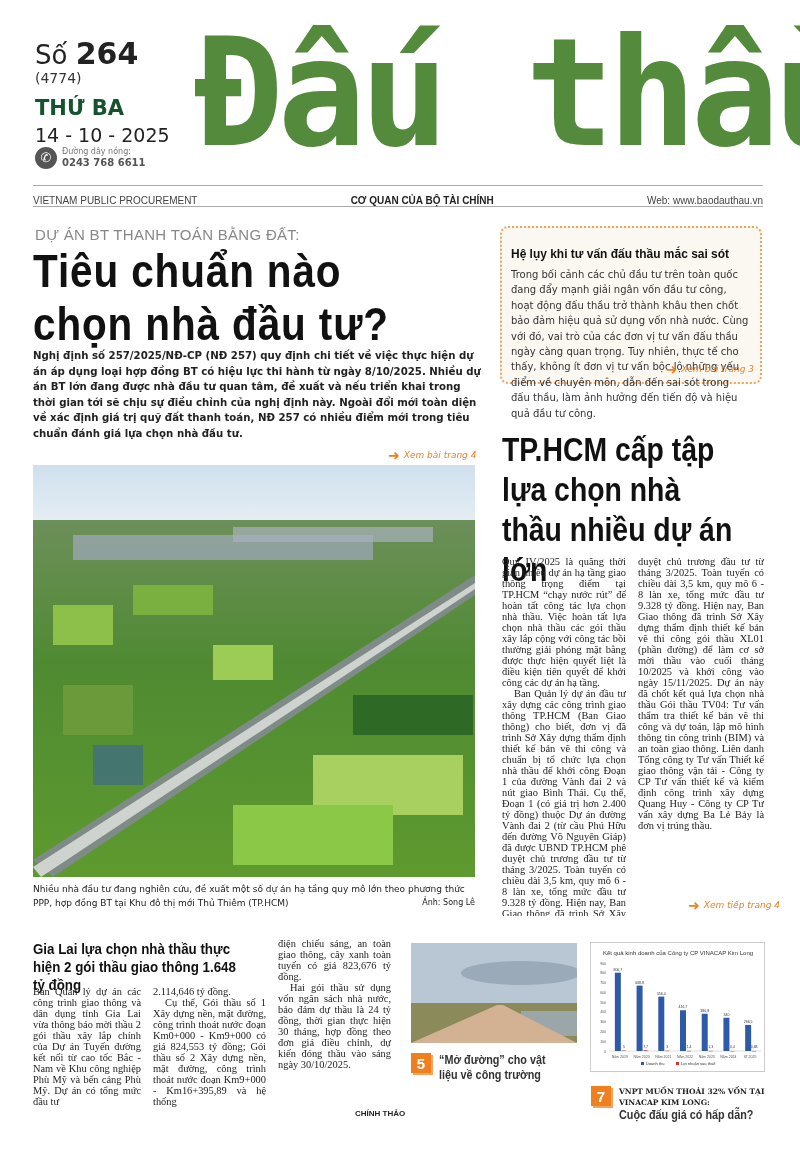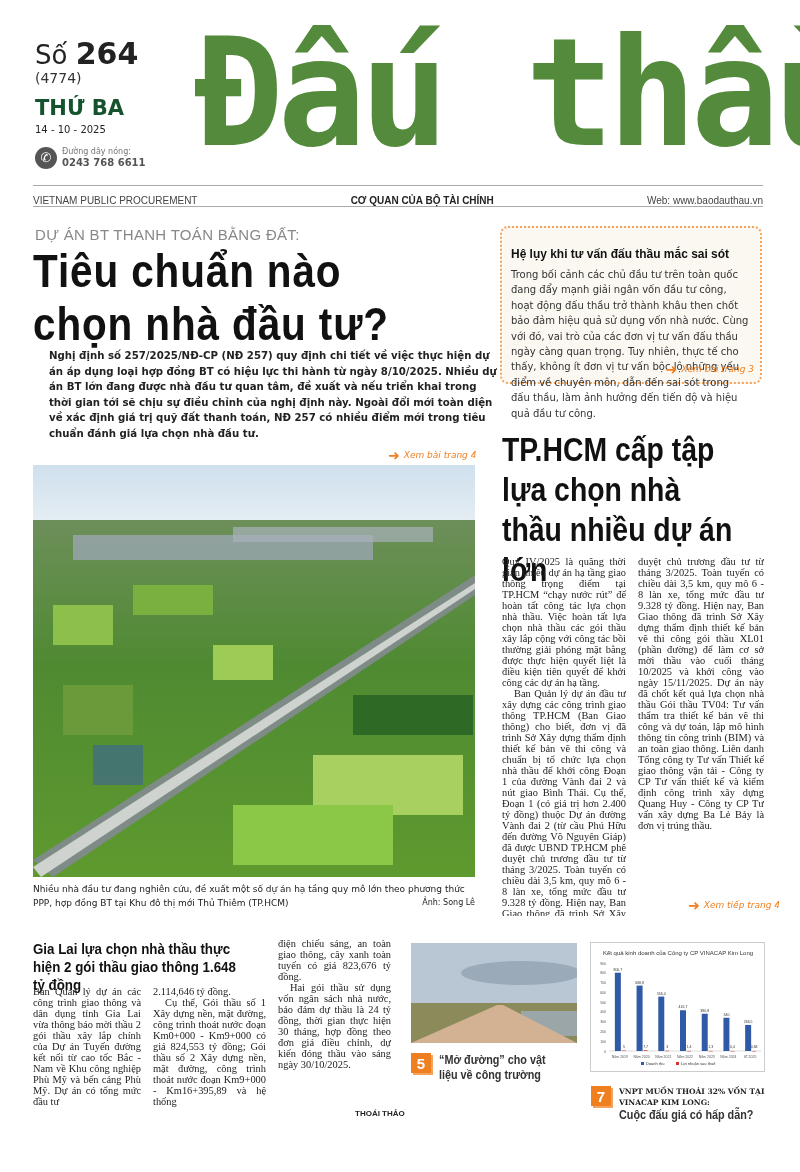--- a/index.html
+++ b/index.html
@@ -3,32 +3,32 @@
 <meta charset="utf-8">
 <style>
 *{margin:0;padding:0;box-sizing:border-box;}
 body{width:800px;height:1172px;background:#fff;font-family:"Liberation Serif",serif;color:#222;position:relative;overflow:hidden;}
 .abs{position:absolute;}
 
 #issue{left:35px;top:36px;font-family:"DejaVu Sans",sans-serif;font-size:26px;color:#222;}
 #issue b{font-size:30px;font-weight:bold;}
 #issue-sub{left:35px;top:70px;font-family:"DejaVu Sans",sans-serif;font-size:14px;color:#333;}
 #weekday{left:35px;top:96px;font-family:"DejaVu Sans",sans-serif;font-size:21px;font-weight:bold;color:#14532d;}
-#date{left:35px;top:124px;font-family:"DejaVu Sans",sans-serif;font-size:10px;color:#222;}
+#date{left:35px;top:124px;font-family:"DejaVu Sans",sans-serif;font-size:19px;color:#222;}
 #hotline{left:35px;top:147px;display:flex;align-items:center;gap:5px;}
 #hotline .phone{width:22px;height:22px;border-radius:50%;background:#555;color:#fff;display:flex;align-items:center;justify-content:center;font-size:13px;}
 #hotline .lbl{font-family:"DejaVu Sans",sans-serif;font-size:8px;color:#777;line-height:1.1;}
 #hotline .num{font-family:"DejaVu Sans",sans-serif;font-size:10px;font-weight:bold;color:#555;}
 #logo{left:195px;top:18px;font-family:"DejaVu Sans Mono",monospace;font-weight:bold;font-size:150px;color:#548a3b;letter-spacing:-6px;line-height:150px;transform:scaleX(0.98);transform-origin:left top;white-space:nowrap;}
 #bar{left:33px;top:185px;width:730px;height:22px;border-top:1px solid #aaa;border-bottom:1px solid #aaa;font-family:"Liberation Sans",sans-serif;font-size:10px;display:flex;align-items:flex-end;justify-content:space-between;color:#444;}
 #bar .mid{font-weight:bold;color:#222;}
 
 #kicker{left:35px;top:226px;font-family:Liberation Sans, sans-serif;font-size:15px;color:#888;letter-spacing:0.3px;}
 #headline{left:33px;top:245px;width:460px;font-family:"Liberation Sans",sans-serif;font-weight:bold;font-size:46px;line-height:53px;color:#111;transform:scaleX(0.88);transform-origin:left top;letter-spacing:1px;}
-#lead{left:49px;top:348px;width:450px;font-family:"DejaVu Sans",sans-serif;font-weight:bold;font-size:10.2px;line-height:15.5px;color:#222;}
+#lead{left:33px;top:348px;width:450px;font-family:"DejaVu Sans",sans-serif;font-weight:bold;font-size:10.2px;line-height:15.5px;color:#222;}
 .more{font-family:"DejaVu Sans",sans-serif;font-style:italic;font-size:9px;color:#f07f20;display:flex;align-items:center;gap:4px;}
 .more .arr{color:#f07f20;font-size:14px;font-style:normal;}
 #lead-more{left:388px;top:447px;}
 #photo{left:33px;top:465px;width:442px;height:412px;overflow:hidden;}
 #caption{left:33px;top:882px;width:442px;font-family:"DejaVu Sans",sans-serif;font-size:9px;line-height:14px;color:#222;}
 #credit{position:absolute;right:0;bottom:0;font-size:8px;}
 
 #box{left:500px;top:226px;width:262px;height:158px;border:2px dotted #f3a45c;border-radius:8px;background:#fbf7f1;padding:18px 9px;}
 #box h3{font-family:"Liberation Sans",sans-serif;font-weight:bold;font-size:13px;color:#111;transform:scaleX(0.92);transform-origin:left;white-space:nowrap;}
 #box p{font-family:"DejaVu Sans",sans-serif;font-size:10px;line-height:15.4px;color:#333;margin-top:6px;}
@@ -146,21 +146,21 @@
     <p>Ban Quản lý dự án các công trình giao thông và dân dụng tỉnh Gia Lai vừa thông báo mời thầu 2 gói thầu xây lắp chính của Dự án Tuyến đường kết nối từ cao tốc Bắc - Nam về Khu công nghiệp Phù Mỹ và bến cảng Phù Mỹ. Dự án có tổng mức đầu tư</p>
   </div>
 <div id="g2" class="abs col">
   <p>2.114,646 tỷ đồng.</p>
   <p class="ind">Cụ thể, Gói thầu số 1 Xây dựng nền, mặt đường, công trình thoát nước đoạn Km0+000 - Km9+000 có giá 824,553 tỷ đồng; Gói thầu số 2 Xây dựng nền, mặt đường, công trình thoát nước đoạn Km9+000 - Km16+395,89 và hệ thống</p>
 </div>
 <div id="g3" class="abs col">
   <p>điện chiếu sáng, an toàn giao thông, cây xanh toàn tuyến có giá 823,676 tỷ đồng.</p>
   <p class="ind">Hai gói thầu sử dụng vốn ngân sách nhà nước, bảo đảm dự thầu là 24 tỷ đồng, thời gian thực hiện 30 tháng, hợp đồng theo đơn giá điều chỉnh, dự kiến đóng thầu vào sáng ngày 30/10/2025.</p>
 </div>
-<div id="author" class="abs">THOÁI THẢO</div>
+<div id="author" class="abs">CHÍNH THẢO</div>
 
 <div id="tp5-img" class="abs">
   <svg width="166" height="100" viewBox="0 0 166 100">
     <rect width="166" height="62" fill="#b9c6d3"></rect>
     <ellipse cx="110" cy="30" rx="60" ry="12" fill="#8797a8" opacity="0.6"></ellipse>
     <rect y="60" width="166" height="40" fill="#8a8a5a"></rect>
     <rect x="110" y="68" width="56" height="25" fill="#9aa6a8"></rect>
     <polygon points="0,100 166,100 92,62 86,62" fill="#d2b292"></polygon>
   </svg>
 </div>

